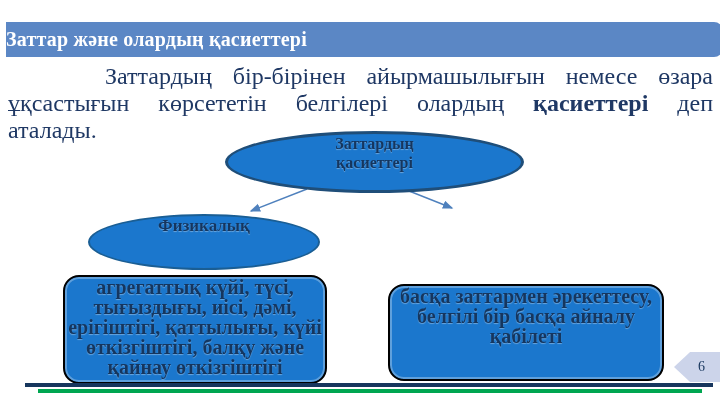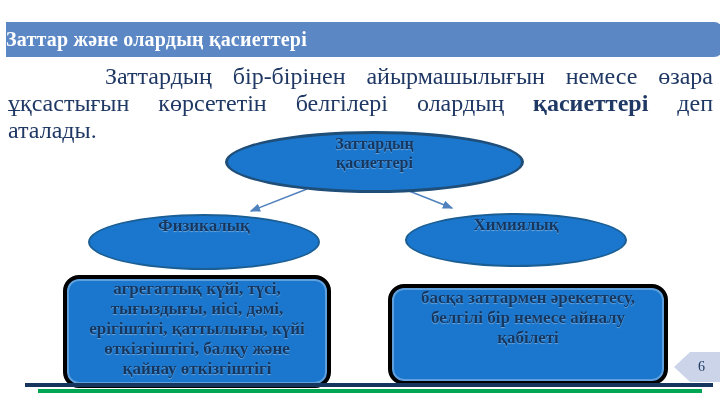--- a/index.html
+++ b/index.html
@@ -70,23 +70,23 @@
   }
   .branch-node {
     border-radius: 50%;
     border: 2px solid #1a5e94;
     font-size: 17px;
   }
   .physical-node { left: 88px;  top: 214px; width: 228px; height: 52px; }
   .chemical-node { left: 405px; top: 213px; width: 218px; height: 50px; }
   .detail-box {
     border-radius: 16px;
-    border: 4px solid #000000;
+    border: 2px solid #000000;
     box-shadow: inset 0 0 0 2px rgba(255,255,255,0.30);
-    font-size: 17px; line-height: 20px;
+    font-size: 20px; line-height: 20px;
     text-align: center;
   }
   .physical-box { left: 63px;  top: 275px; width: 260px; height: 105px; }
   .chemical-box { left: 388px; top: 284px; width: 272px; height: 93px; }
   
   .page-tab {
     position: absolute;
     right: 0; top: 352px;
     width: 37px; height: 30px;
     background: #ccd4ea;
@@ -136,34 +136,31 @@
   </svg>
 
   <div class="node root-node">
     <div>Заттардың</div>
     <div>қасиеттері</div>
   </div>
 
   <div class="node branch-node physical-node">
     <div>Физикалық</div>
   </div>
-  <div class="node branch-node chemical-node">
-    <div>Химиялық</div>
-  </div>
 
   <div class="node detail-box physical-box">
     <div>агрегаттық күйі, түсі,</div>
     <div>тығыздығы, иісі, дәмі,</div>
     <div>ерігіштігі, қаттылығы, күйі</div>
     <div>өткізгіштігі, балқу және</div>
     <div>қайнау өткізгіштігі</div>
   </div>
   <div class="node detail-box chemical-box">
     <div>басқа заттармен әрекеттесу,</div>
-    <div>белгілі бір немесе айналу</div>
+    <div>белгілі бір басқа айналу</div>
     <div>қабілеті</div>
   </div>
 
   <div class="page-tab">
     <span>6</span>
   </div>
 
   <div class="line-navy"></div>
   <div class="line-green"></div>
 

